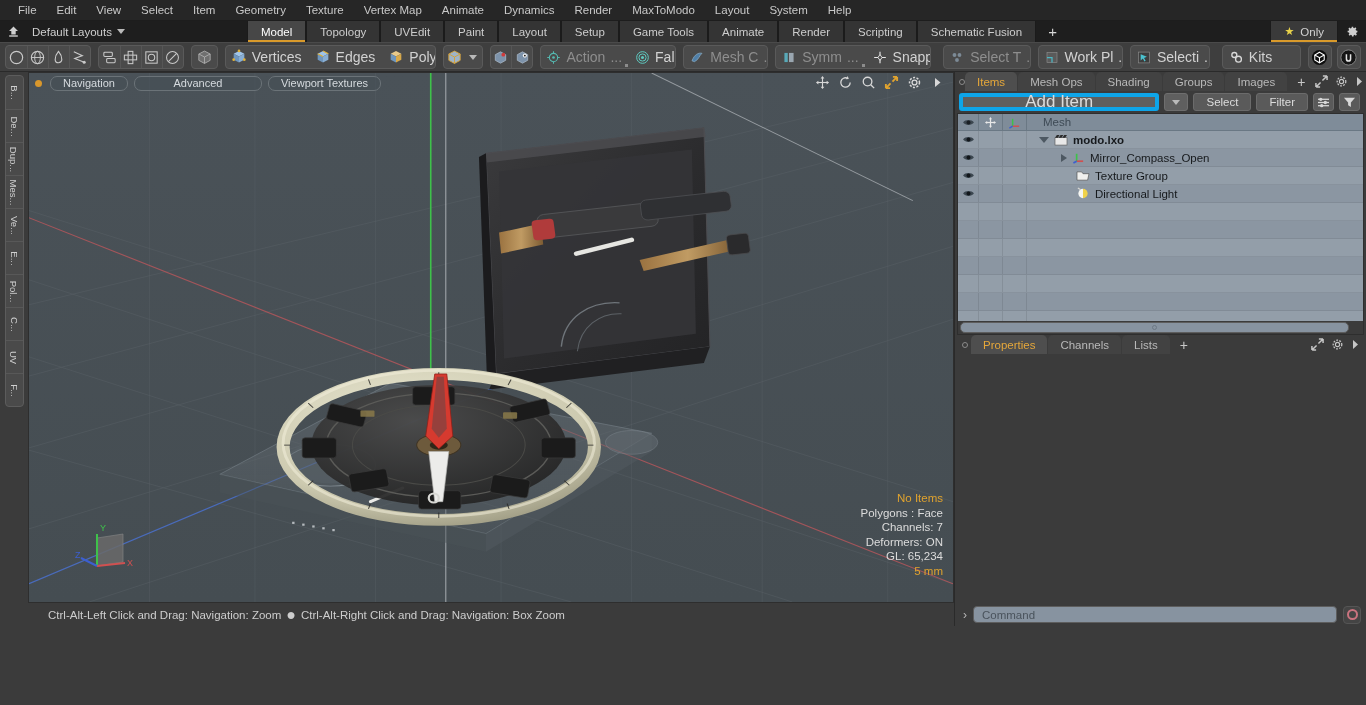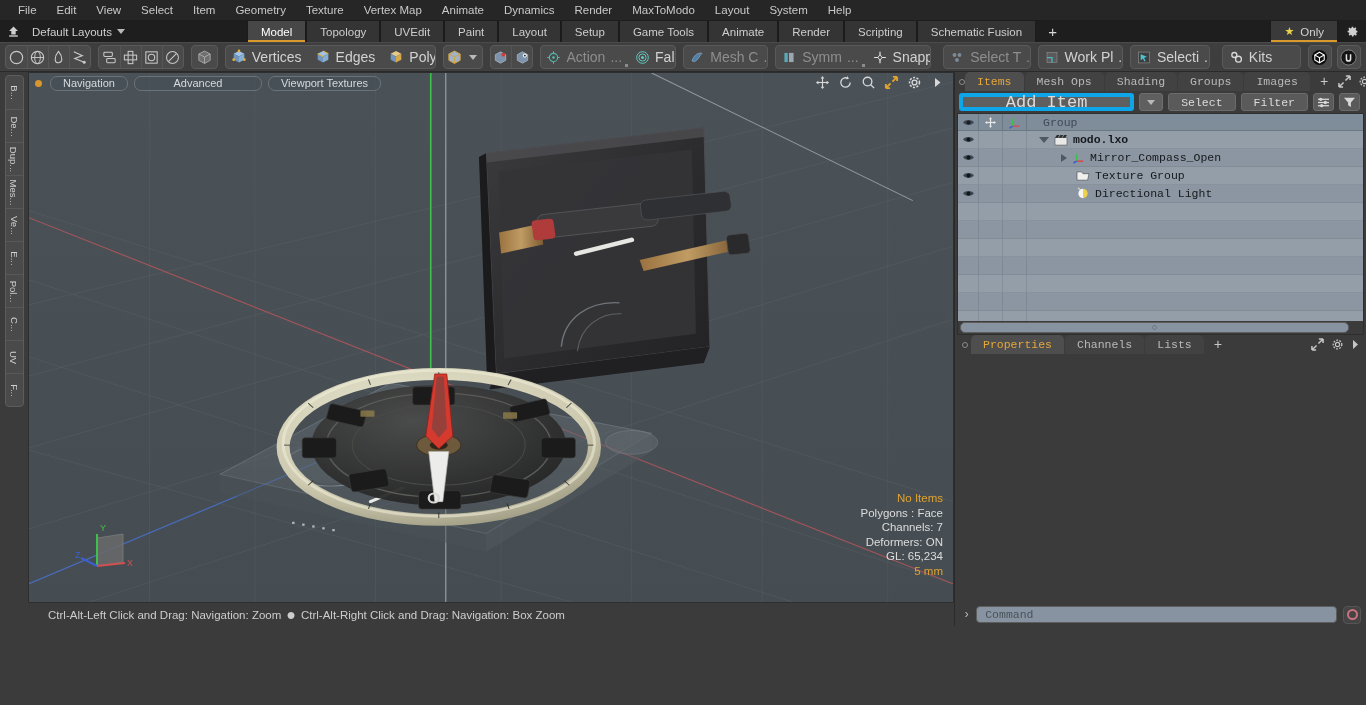--- a/index.html
+++ b/index.html
@@ -154,21 +154,20 @@
     height: 23px; background: #3b3b3b; display: flex; align-items: center;
     flex: 0 0 23px; padding-left: 20px;
   }
   .statusbar .txt { font-size: 11.5px; color: #cdcdcd; white-space: nowrap; }
   .statusbar .bullet { color: #cdcdcd; padding: 0 5px; }
 
   
   .rightpanel {
     width: 412px; flex: 0 0 412px; background: #3b3b3b; display: flex; flex-direction: column;
     border-left: 1px solid #2a2a2a;
-    font-family: Liberation Mono, monospace;
   }
   .panel-tabrow {
     height: 19px; display: flex; align-items: stretch; background: #3b3b3b; position: relative;
     padding-left: 4px;
   }
   .pt-knob { width: 12px; display: flex; align-items: center; justify-content: center; }
   .pt-knob i { width: 6px; height: 6px; border: 1px solid #8a8a8a; border-radius: 50%; display: block; }
   .ptab {
     font-size: 11.5px; color: #b9b9b9; padding: 0 12px; display: flex; align-items: center;
     background: #424242; border-radius: 5px 5px 0 0; margin-right: 1px; white-space: nowrap;
@@ -916,21 +915,21 @@
               <line x1="3" y1="7" x2="11" y2="7" stroke="#e8e8e8" stroke-width="1.3"></line>
             </svg>
           </div>
           <div class="il-col-y">
             <svg width="13" height="13" viewBox="0 0 14 14">
               <line x1="5" y1="11" x2="5" y2="3" stroke="#3ec14a" stroke-width="1.6"></line>
               <line x1="5" y1="11" x2="12" y2="11" stroke="#d05050" stroke-width="1.6"></line>
               <line x1="5" y1="11" x2="1.5" y2="13" stroke="#3c5fd0" stroke-width="1.6"></line>
             </svg>
           </div>
-          <div class="il-col-name">Group</div>
+          <div class="il-col-name">Mesh</div>
         </div>
         <div class="il-rows" id="il-rows">
             <div class="il-row lvl0">
               <div class="cell-eye">
                 <svg width="13" height="9" viewBox="0 0 14 10">
                   <path d="M1 5 C3.5 1.4 10.5 1.4 13 5 C10.5 8.6 3.5 8.6 1 5 Z" fill="#3c4750"></path>
                   <circle cx="7" cy="5" r="2.2" fill="#12161a"></circle>
                 </svg>
               </div>
               <div class="cell-x"></div>

